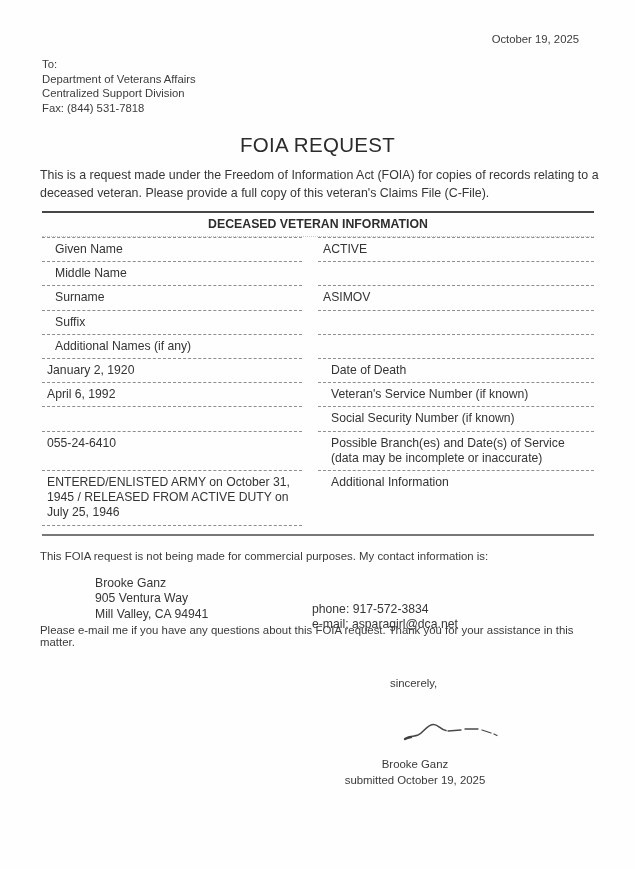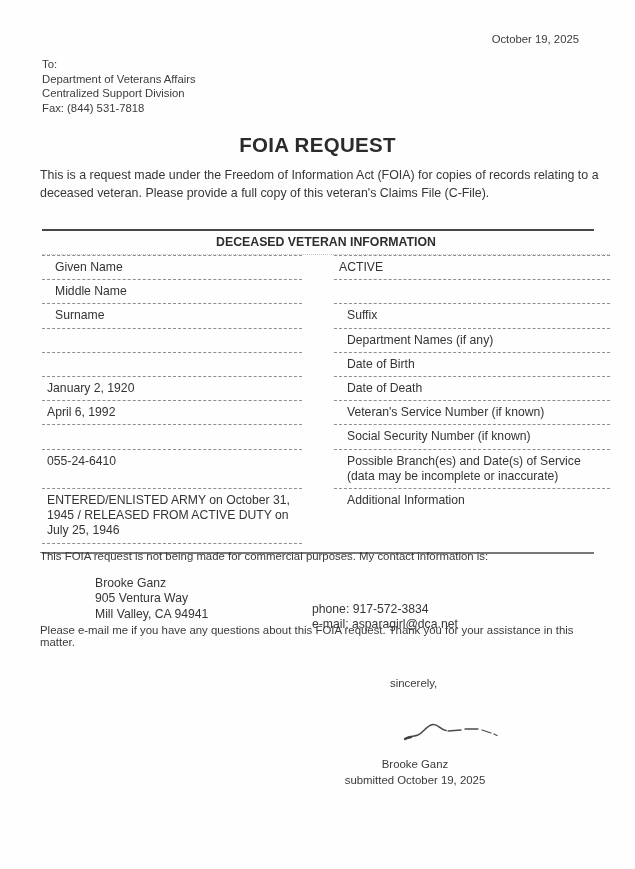--- a/index.html
+++ b/index.html
@@ -27,43 +27,43 @@
     line-height: 14.6px;
     color: #3c3c3c;
   }
   .doc-title {
     position: absolute;
     top: 133px;
     left: 0;
     width: 635px;
     text-align: center;
     font-size: 20.5px;
-    font-weight: bold;
+    font-weight: normal;
     color: #2b2b2b;
     letter-spacing: 0.3px;
   }
   .intro {
     position: absolute;
     top: 166px;
     left: 40px;
     width: 570px;
     font-size: 12.4px;
     line-height: 18px;
     color: #363636;
   }
   .vtable {
     position: absolute;
-    top: 229px;
+    top: 211px;
     left: 42px;
     width: 552px;
     border-top: 2px solid #474747;
     border-bottom: 2px solid #787878;
     display: grid;
     grid-template-columns: 260px 276px;
-    column-gap: 32px;
+    column-gap: 16px;
     font-size: 12.2px;
   }
   .vtable-header {
     grid-column: 1 / -1;
     text-align: center;
     font-weight: bold;
     color: #2d2d2d;
     font-size: 12.3px;
     padding: 4px 0 4px 0;
     line-height: 15px;
@@ -146,25 +146,25 @@
   <div class="intro">This is a request made under the Freedom of Information Act (FOIA) for copies of records relating to a deceased veteran. Please provide a full copy of this veteran's Claims File (C-File).</div>
 
   <div class="vtable">
     <div class="vtable-header">DECEASED VETERAN INFORMATION</div>
 
   <div class="vt-cell vt-label">Given Name</div>
       <div class="vt-cell vt-value">ACTIVE</div>
       <div class="vt-cell vt-label">Middle Name</div>
       <div class="vt-cell vt-value"></div>
       <div class="vt-cell vt-label">Surname</div>
+      <div class="vt-cell vt-value">ASIMOV</div>
       <div class="vt-cell vt-label">Suffix</div>
       <div class="vt-cell vt-value"></div>
-      <div class="vt-cell vt-label">Department Names (if any)</div>
-      <div class="vt-cell vt-value"></div>
-      <div class="vt-cell vt-label">Date of Birth</div>
+      <div class="vt-cell vt-label">Additional Names (if any)</div>
+      <div class="vt-cell vt-value"></div>
       <div class="vt-cell vt-value">January 2, 1920</div>
       <div class="vt-cell vt-label">Date of Death</div>
       <div class="vt-cell vt-value">April 6, 1992</div>
       <div class="vt-cell vt-label">Veteran's Service Number (if known)</div>
       <div class="vt-cell vt-value"></div>
       <div class="vt-cell vt-label">Social Security Number (if known)</div>
       <div class="vt-cell vt-value">055-24-6410</div>
       <div class="vt-cell vt-label">Possible Branch(es) and Date(s) of Service (data may be incomplete or inaccurate)</div>
       <div class="vt-cell vt-value">ENTERED/ENLISTED ARMY on October 31, 1945 / RELEASED FROM ACTIVE DUTY on July 25, 1946</div>
       <div class="vt-cell vt-label">Additional Information</div>

